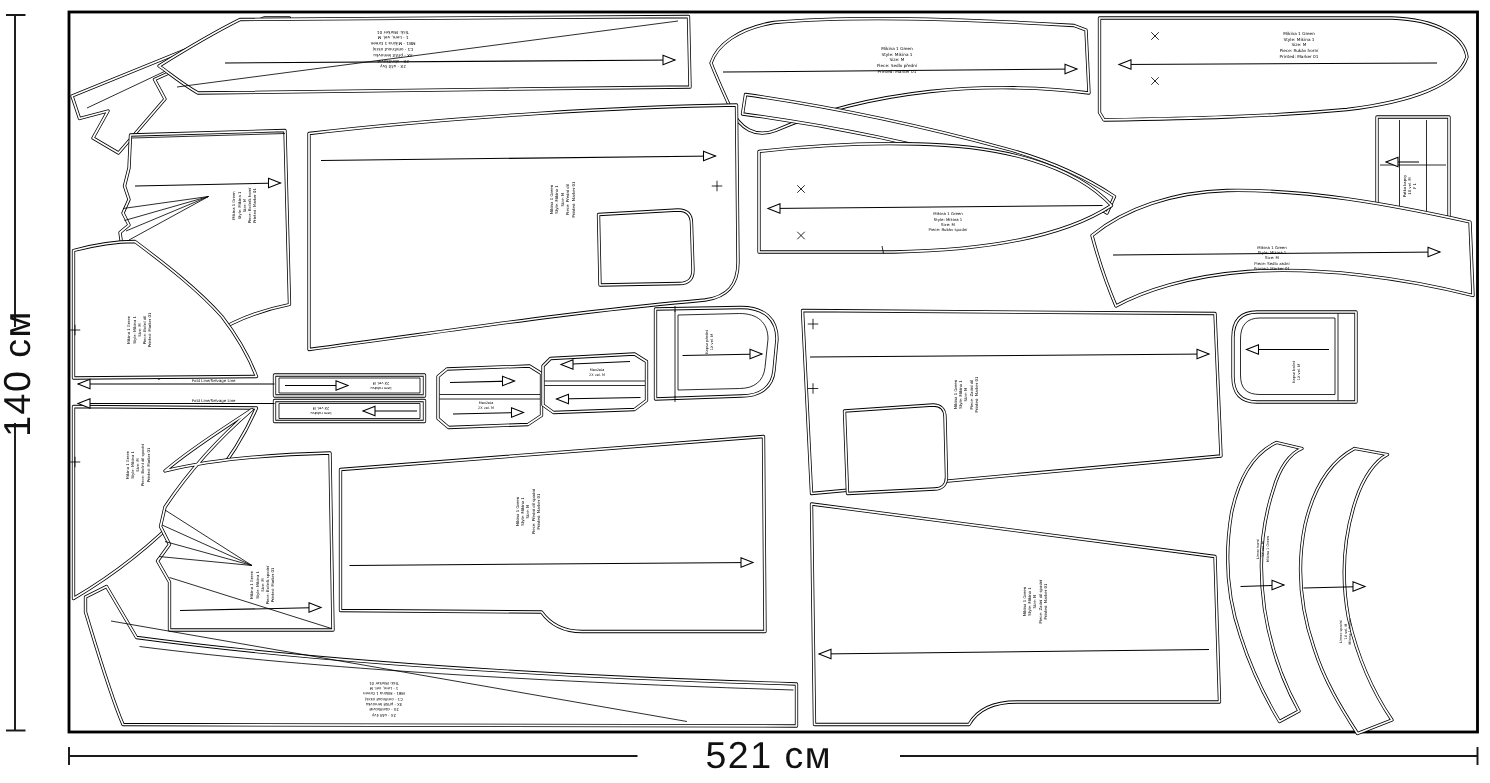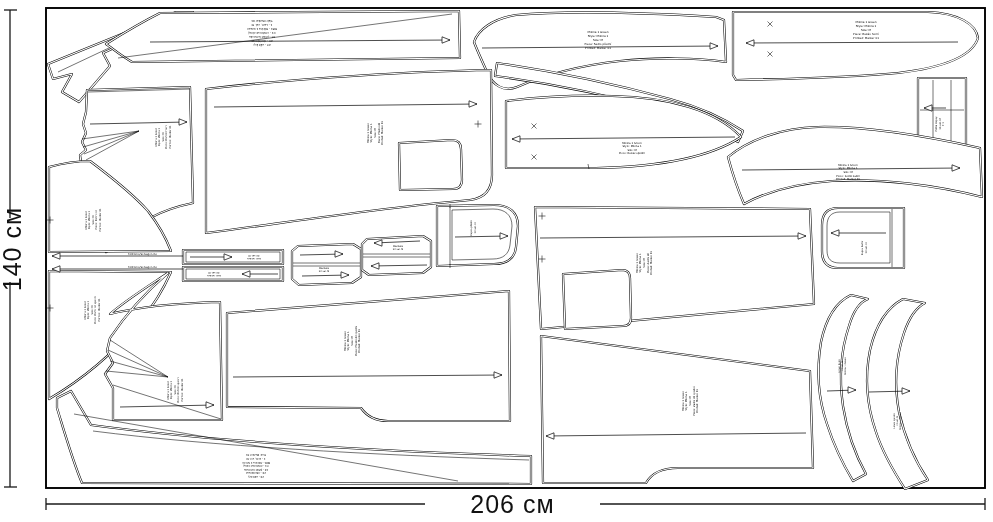--- a/index.html
+++ b/index.html
@@ -265,14 +265,14 @@
       <line x1="4" y1="487" x2="17" y2="487" class="dimline"></line>
     </g>
     <g>
       <line x1="46" y1="504" x2="425" y2="504" class="dimline"></line>
       <line x1="600" y1="504" x2="985" y2="504" class="dimline"></line>
       <line x1="46" y1="498" x2="46" y2="510" class="dimline"></line>
       <line x1="985" y1="498" x2="985" y2="510" class="dimline"></line>
     </g>
   </svg>
   <div id="dim-h" class="dim-label">140 см</div>
-  <div id="dim-w" class="dim-label">206 см</div>
+  <div id="dim-w" class="dim-label">521 см</div>
 </div>
 
 </body></html>

